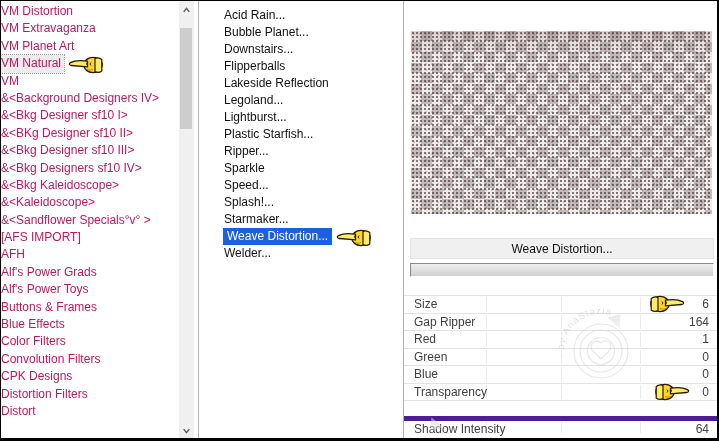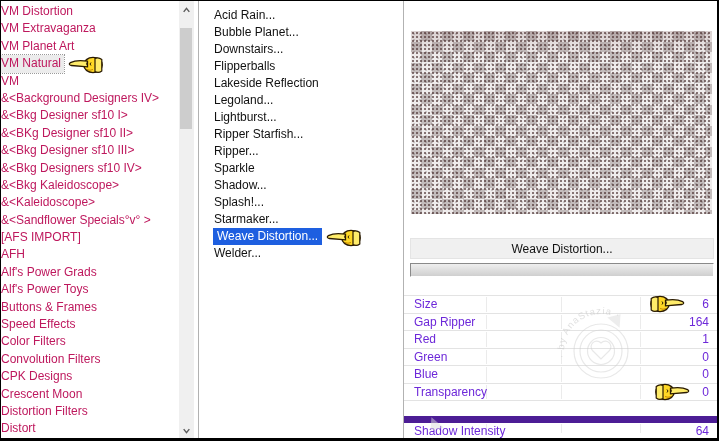--- a/index.html
+++ b/index.html
@@ -21,21 +21,21 @@
   .vscroll .btn{position:absolute;left:0;width:15px;height:17px;background:var(--scroll-track);}
   .vscroll .btn.up{top:0;} .vscroll .btn.down{bottom:0;}
   .vscroll .thumb{position:absolute;left:1px;top:27px;width:12px;height:101px;background:var(--scroll-thumb);}
   .chev{position:absolute;left:3px;top:6px;width:7px;height:7px;}
   .chev svg{display:block;}
 
   .divider{position:absolute;top:0;width:1px;height:437px;background:var(--divider);}
   .div1{left:197px;} .div2{left:402px;}
 
   
-  .filter-list{position:absolute;left:199px;top:6px;width:202px;overflow:visible;}
+  .filter-list{position:absolute;left:209px;top:6px;width:202px;overflow:visible;}
   .flt-item{height:17px;line-height:17px;padding-left:14px;font-size:12px;color:#111;
             white-space:nowrap;position:relative;overflow:visible;}
   .flt-item .lbl{display:inline-block;vertical-align:top;}
   .flt-item.sel .lbl{background:var(--sel);color:#fff;padding:0 4px;margin-left:-1px;}
 
   
   .hand{display:inline-block;width:36px;height:20px;vertical-align:top;margin:-1px 0 0 4px;
         position:relative;z-index:5;}
   .hand svg{display:block;width:36px;height:20px;}
   .hand.abs{position:absolute;}
@@ -53,30 +53,30 @@
   .flt-header{position:absolute;left:6px;top:237px;width:304px;height:21px;line-height:21px;
               background:#f0f0f0;border:1px solid #e4e4e4;box-sizing:border-box;
               text-align:center;font-size:12px;color:#111;}
   .progress{position:absolute;left:6px;top:262px;width:304px;height:14px;box-sizing:border-box;
             border-top:1px solid #8a8a8a;border-left:1px solid #8a8a8a;
             border-bottom:1px solid #fff;border-right:1px solid #fff;
             background:linear-gradient(#efefef,#cfcfcf);}
 
   .params{position:absolute;left:0;top:294px;width:314px;border-top:1px solid #e3e3e3;}
   .prow{position:relative;height:17.5px;box-sizing:border-box;border-bottom:1px solid #e3e3e3;
-        font-size:12px;color:#6d28d9;background:transparent;}
+        font-size:12px;color:#404040;background:transparent;}
   .prow .pl{position:absolute;left:10px;top:0;line-height:17px;}
   .prow .pv{position:absolute;right:9px;top:0;line-height:17px;text-align:right;}
   .prow .tick{position:absolute;top:1px;bottom:1px;width:1px;background:#ebebeb;}
   .tick.t1{left:26%;} .tick.t2{left:50%;} .tick.t3{left:75%;}
   .prow .hand.abs{right:28px;top:-2px;}
   .prow.r0 .hand.abs{right:33px;}
 
   .shadow-row{position:absolute;left:0;top:415px;width:314px;}
-  .shadow-row .prow{border-top:7px solid #4c1d95;border-bottom:none;}
+  .shadow-row .prow{border-top:5px solid #4c1d95;border-bottom:none;}
 
   
   .watermark{position:absolute;left:142px;top:295px;width:110px;height:115px;
              pointer-events:none;opacity:.6;}
   .wm-tri{position:absolute;width:0;height:0;border-style:solid;opacity:.5;}
   .wm-tri.ne{left:205px;top:312px;border-width:0 8px 11px 8px;border-color:transparent transparent #dcdcdc transparent;transform:rotate(40deg);}
   .wm-tri.sw{left:22px;top:420px;border-width:11px 8px 0 8px;border-color:#dcdcdc transparent transparent transparent;transform:rotate(40deg);}
 </style>
 </head>
 <body>
@@ -101,25 +101,24 @@
       <div class="cat-item"><span class="lbl">&amp;&lt;Bkg Designer sf10 III&gt;</span></div>
       <div class="cat-item"><span class="lbl">&amp;&lt;Bkg Designers sf10 IV&gt;</span></div>
       <div class="cat-item"><span class="lbl">&amp;&lt;Bkg Kaleidoscope&gt;</span></div>
       <div class="cat-item"><span class="lbl">&amp;&lt;Kaleidoscope&gt;</span></div>
       <div class="cat-item"><span class="lbl">&amp;&lt;Sandflower Specials°v° &gt;</span></div>
       <div class="cat-item"><span class="lbl">[AFS IMPORT]</span></div>
       <div class="cat-item"><span class="lbl">AFH</span></div>
       <div class="cat-item"><span class="lbl">Alf's Power Grads</span></div>
       <div class="cat-item"><span class="lbl">Alf's Power Toys</span></div>
       <div class="cat-item"><span class="lbl">Buttons &amp; Frames</span></div>
-      <div class="cat-item"><span class="lbl">Speed Effects</span></div>
+      <div class="cat-item"><span class="lbl">Blue Effects</span></div>
       <div class="cat-item"><span class="lbl">Color Filters</span></div>
       <div class="cat-item"><span class="lbl">Convolution Filters</span></div>
       <div class="cat-item"><span class="lbl">CPK Designs</span></div>
-      <div class="cat-item"><span class="lbl">Crescent Moon</span></div>
       <div class="cat-item"><span class="lbl">Distortion Filters</span></div>
       <div class="cat-item"><span class="lbl">Distort</span></div>
     </div>
 
   <div class="vscroll">
     <div class="btn up">
       <span class="chev">
         <svg viewBox="0 0 10 10" width="9" height="7">
             <polyline points="1,7 5,2 9,7" fill="none" stroke="#5a5a5a" stroke-width="2"></polyline>
           </svg>
@@ -138,24 +137,24 @@
   <div class="divider div1"></div>
 
   <div class="filter-list" id="filter-list">
       <div class="flt-item"><span class="lbl">Acid Rain...</span></div>
       <div class="flt-item"><span class="lbl">Bubble Planet...</span></div>
       <div class="flt-item"><span class="lbl">Downstairs...</span></div>
       <div class="flt-item"><span class="lbl">Flipperballs</span></div>
       <div class="flt-item"><span class="lbl">Lakeside Reflection</span></div>
       <div class="flt-item"><span class="lbl">Legoland...</span></div>
       <div class="flt-item"><span class="lbl">Lightburst...</span></div>
-      <div class="flt-item"><span class="lbl">Ripper Starfish...</span></div>
+      <div class="flt-item"><span class="lbl">Plastic Starfish...</span></div>
       <div class="flt-item"><span class="lbl">Ripper...</span></div>
       <div class="flt-item"><span class="lbl">Sparkle</span></div>
-      <div class="flt-item"><span class="lbl">Shadow...</span></div>
+      <div class="flt-item"><span class="lbl">Speed...</span></div>
       <div class="flt-item"><span class="lbl">Splash!...</span></div>
       <div class="flt-item"><span class="lbl">Starmaker...</span></div>
       <div class="flt-item sel"><span class="lbl">Weave Distortion...</span><span class="hand"><svg viewBox="0 0 36 20" style="transform:scaleX(-1)">
             <ellipse cx="11" cy="11" rx="9.2" ry="7.6" fill="var(--hand-yellow)" stroke="var(--hand-outline)" stroke-width="1.4"></ellipse>
             <path d="M2.2 5.5 L2.2 17 Q5.5 19.5 9 17.5 L9 4.5 Q5.5 2.8 2.2 5.5 Z" fill="var(--hand-light)" stroke="var(--hand-outline)" stroke-width="1.2"></path>
             <path d="M16.5 7.2 C23 6.2 30 6.8 33.6 8.6 C35.4 9.6 34.8 11.4 32.6 11.5 L16.5 12.8 Z" fill="var(--hand-light)" stroke="var(--hand-outline)" stroke-width="1.3"></path>
             <path d="M13 8.5 q2 1.5 0 3 M16.5 8 q2 1.8 0 3.6" fill="none" stroke="var(--hand-outline)" stroke-width="1"></path>
             <path d="M11 15.5 q3 1.5 6 0" fill="none" stroke="#c98a00" stroke-width="1"></path>
           </svg></span></div>
       <div class="flt-item"><span class="lbl">Welder...</span></div>

